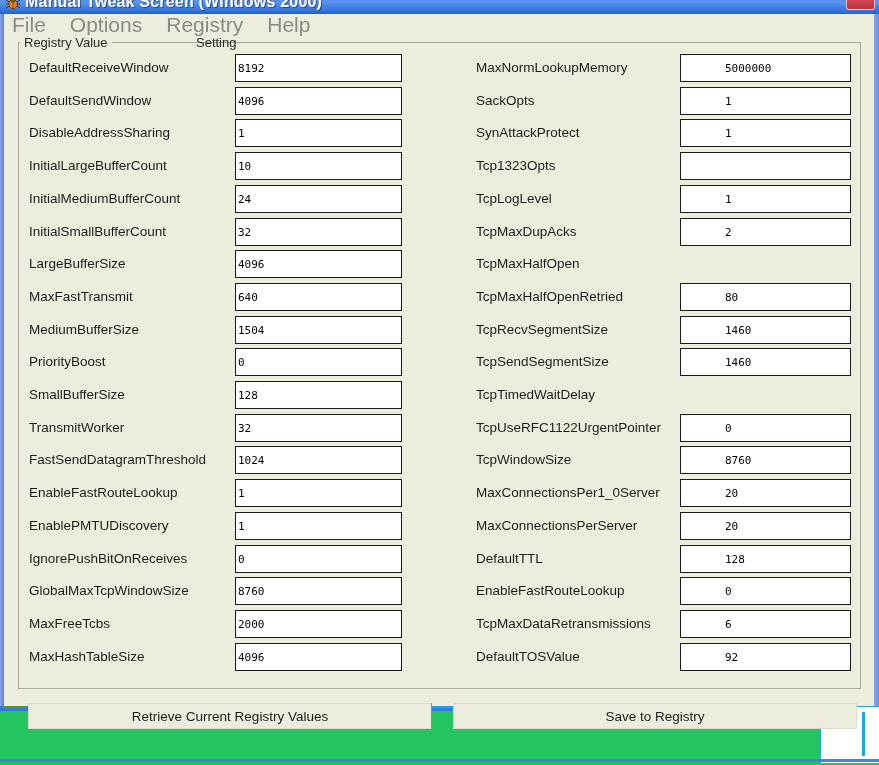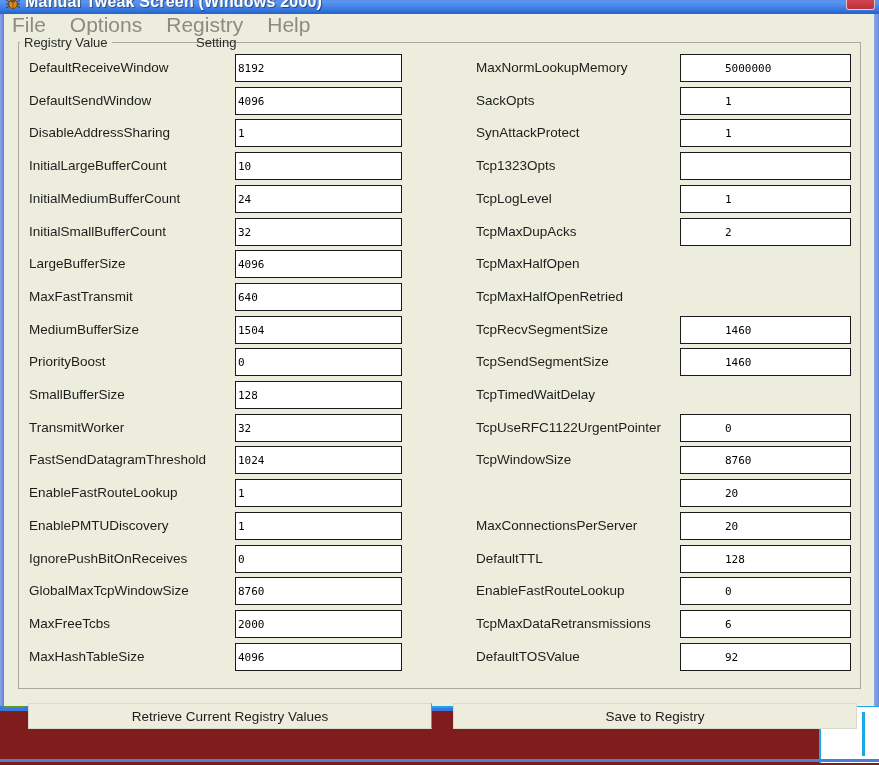--- a/index.html
+++ b/index.html
@@ -12,21 +12,21 @@
     height: 765px;
     overflow: hidden;
     font-family: "Liberation Sans", sans-serif;
   }
 
   
   #desktop {
     position: absolute;
     left: 0; top: 0;
     width: 879px; height: 765px;
-    background: #7f1d1d;
+    background: #22c55e;
   }
   
   .blue-band {
     position: absolute;
     left: 0;
     top: 705px;
     width: 879px;
     height: 6px;
     background: #3a76e0;
   }
@@ -434,20 +434,21 @@
           </div>
           <div class="reg-row" style="top: 203.5px; left: 0px; width: 879px;">
             <div class="reg-label">TcpMaxDupAcks</div>
             <input class="reg-input" type="text" value="2" style="">
           </div>
           <div class="reg-row" style="top: 236.2px; left: 0px; width: 879px;">
             <div class="reg-label">TcpMaxHalfOpen</div>
           </div>
           <div class="reg-row" style="top: 268.9px; left: 0px; width: 879px;">
             <div class="reg-label">TcpMaxHalfOpenRetried</div>
+            <input class="reg-input" type="text" value="80" style="">
           </div>
           <div class="reg-row" style="top: 301.6px; left: 0px; width: 879px;">
             <div class="reg-label">TcpRecvSegmentSize</div>
             <input class="reg-input" type="text" value="1460" style="">
           </div>
           <div class="reg-row" style="top: 334.3px; left: 0px; width: 879px;">
             <div class="reg-label">TcpSendSegmentSize</div>
             <input class="reg-input" type="text" value="1460" style="">
           </div>
           <div class="reg-row" style="top: 367px; left: 0px; width: 879px;">
@@ -455,20 +456,21 @@
           </div>
           <div class="reg-row" style="top: 399.7px; left: 0px; width: 879px;">
             <div class="reg-label">TcpUseRFC1122UrgentPointer</div>
             <input class="reg-input" type="text" value="0" style="">
           </div>
           <div class="reg-row" style="top: 432.4px; left: 0px; width: 879px;">
             <div class="reg-label">TcpWindowSize</div>
             <input class="reg-input" type="text" value="8760" style="">
           </div>
           <div class="reg-row" style="top: 465.1px; left: 0px; width: 879px;">
+            <div class="reg-label">MaxConnectionsPer1_0Server</div>
             <input class="reg-input" type="text" value="20" style="">
           </div>
           <div class="reg-row" style="top: 497.8px; left: 0px; width: 879px;">
             <div class="reg-label">MaxConnectionsPerServer</div>
             <input class="reg-input" type="text" value="20" style="">
           </div>
           <div class="reg-row" style="top: 530.5px; left: 0px; width: 879px;">
             <div class="reg-label">DefaultTTL</div>
             <input class="reg-input" type="text" value="128" style="">
           </div>

